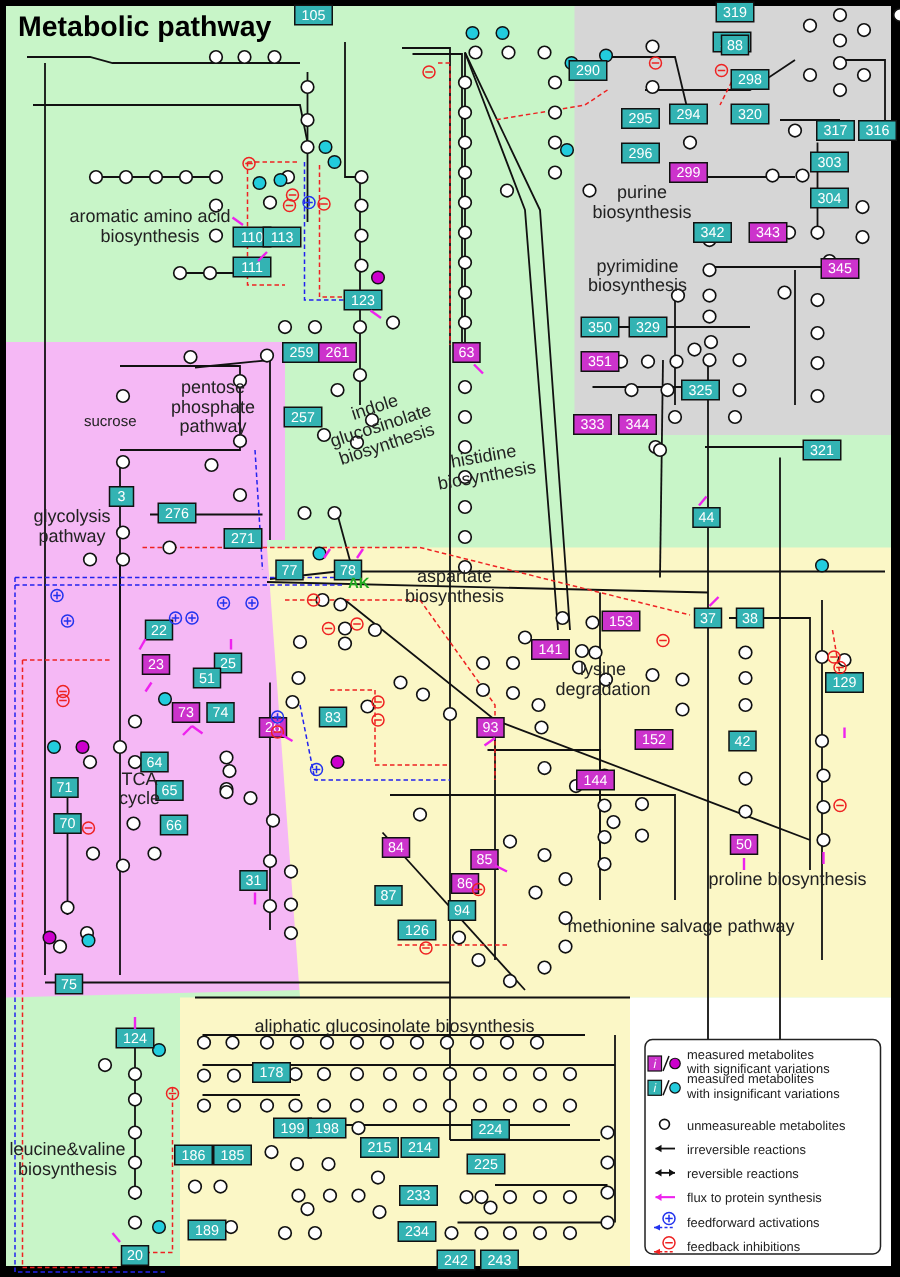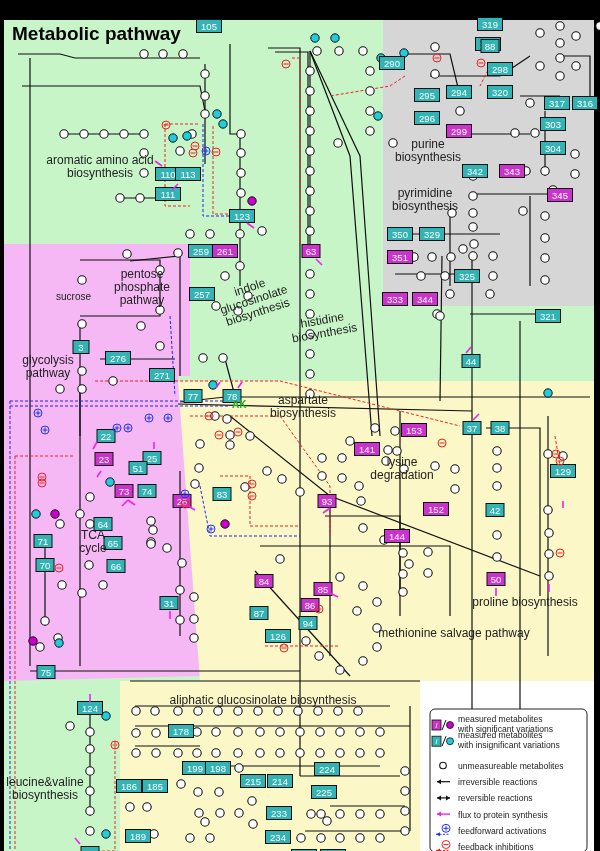--- a/index.html
+++ b/index.html
@@ -1,17 +1,17 @@
 <!DOCTYPE html>
 <html><head>
 <meta charset="utf-8">
 <style>
   html,body{margin:0;padding:0;background:#000;}
   body{width:600px;height:851px;overflow:hidden;font-family:"Liberation Sans",sans-serif;}
-  #frame{position:absolute;left:0;top:16px;width:600px;height:741px;background:#000;}
+  #frame{position:absolute;left:0;top:0;width:600px;height:741px;background:#000;}
   svg text{font-family:"Liberation Sans",sans-serif;}
   .lbl{font-size:12px;fill:#222;}
   .box-t{font-size:9.5px;fill:#fff;text-anchor:middle;dominant-baseline:central;}
   .edge{stroke:#111;stroke-width:1.2;fill:none;}
   .inh{stroke:#e22;stroke-width:1;fill:none;stroke-dasharray:3,2;}
   .act{stroke:#22e;stroke-width:1;fill:none;stroke-dasharray:3,2;}
   .node{fill:#fff;stroke:#111;stroke-width:1.1;}
 </style>
 </head>
 <body>

